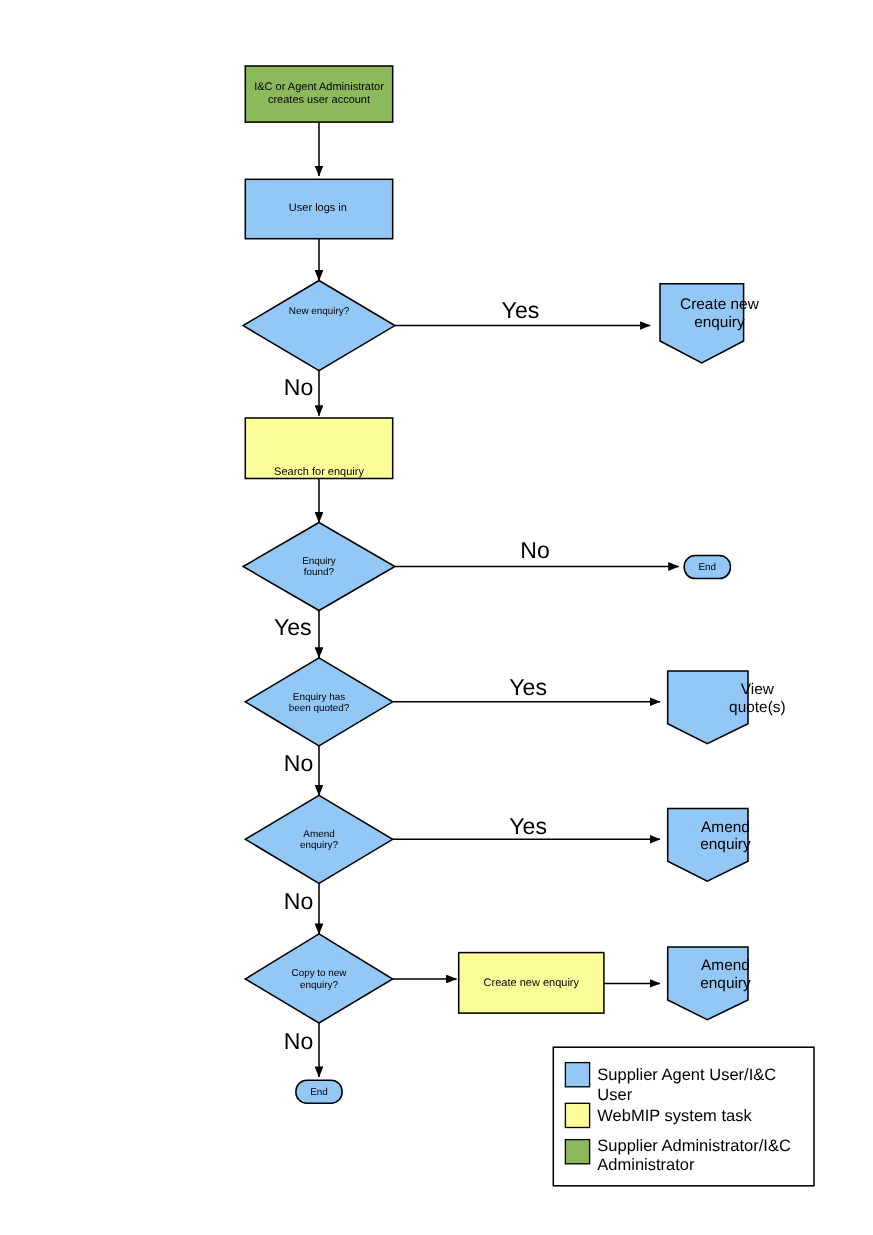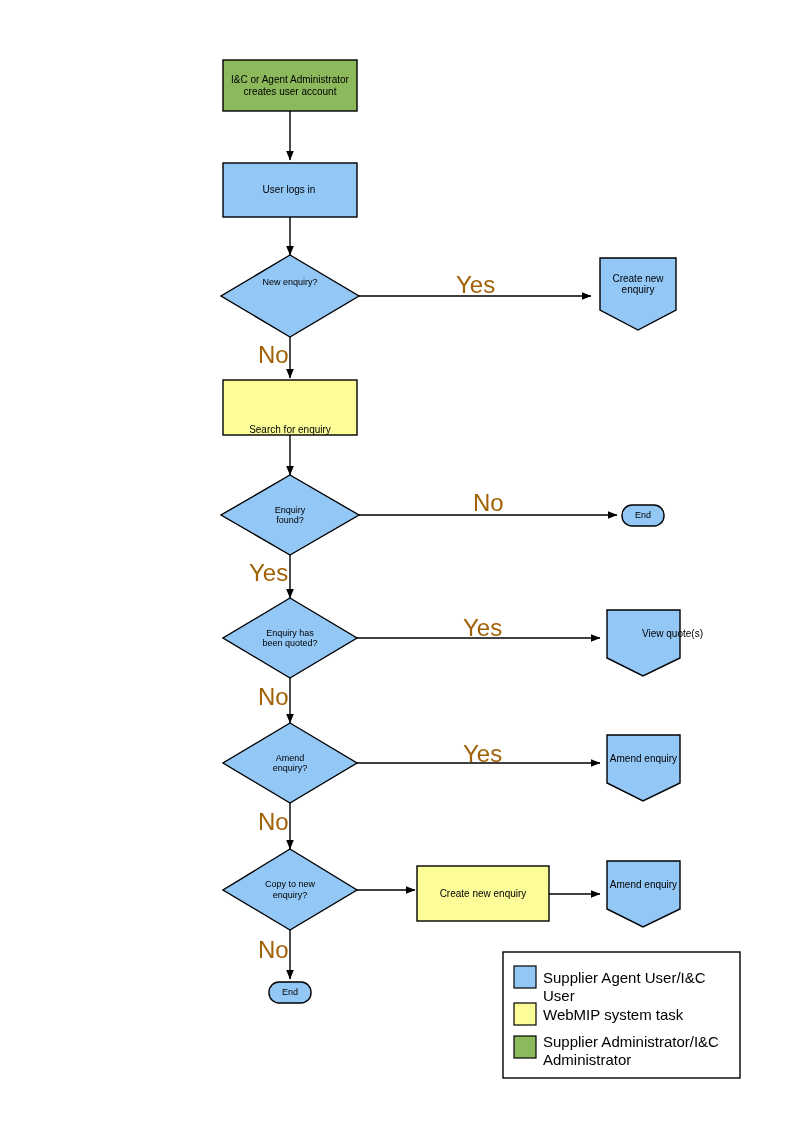--- a/index.html
+++ b/index.html
@@ -26,26 +26,26 @@
     display: flex;
     align-items: center;
     justify-content: center;
     text-align: center;
     color: #000000;
     pointer-events: none;
     line-height: 1.15;
   }
   .lbl-process { font-size: 10px; }
   .lbl-diamond { font-size: 9px; }
-  .lbl-shield  { font-size: 10px; }
+  .lbl-shield  { font-size: 14px; margin-left: 16px; }
   .lbl-end     { font-size: 9px; }
   .edge-label {
     position: absolute;
-    font-size: 24px;
-    color: #a16207;
+    font-size: 21px;
+    color: #000000;
     letter-spacing: 0px;
     text-align: right;
   }
   .legend-text {
     position: absolute;
     font-size: 15px;
     color: #000000;
     line-height: 1.2;
   }
 </style>

